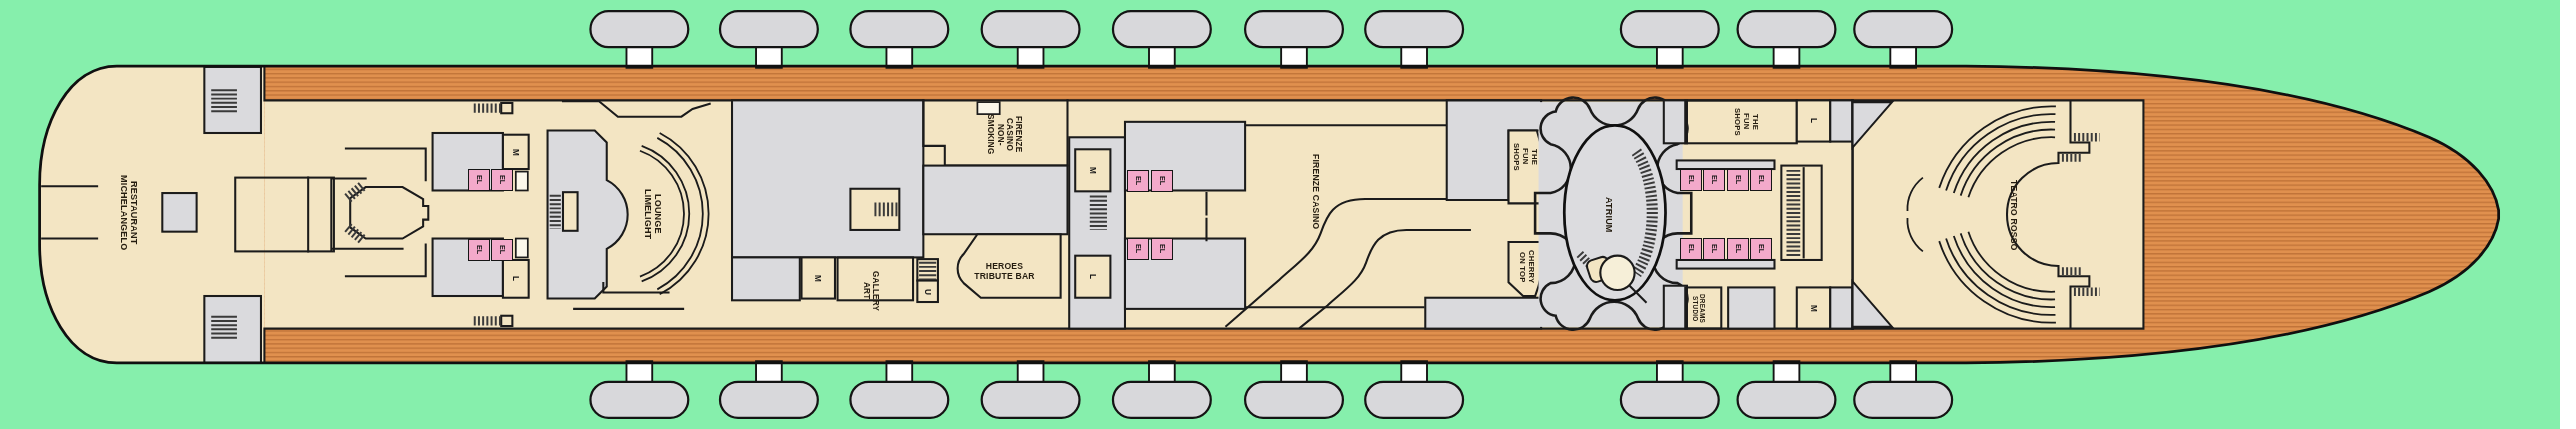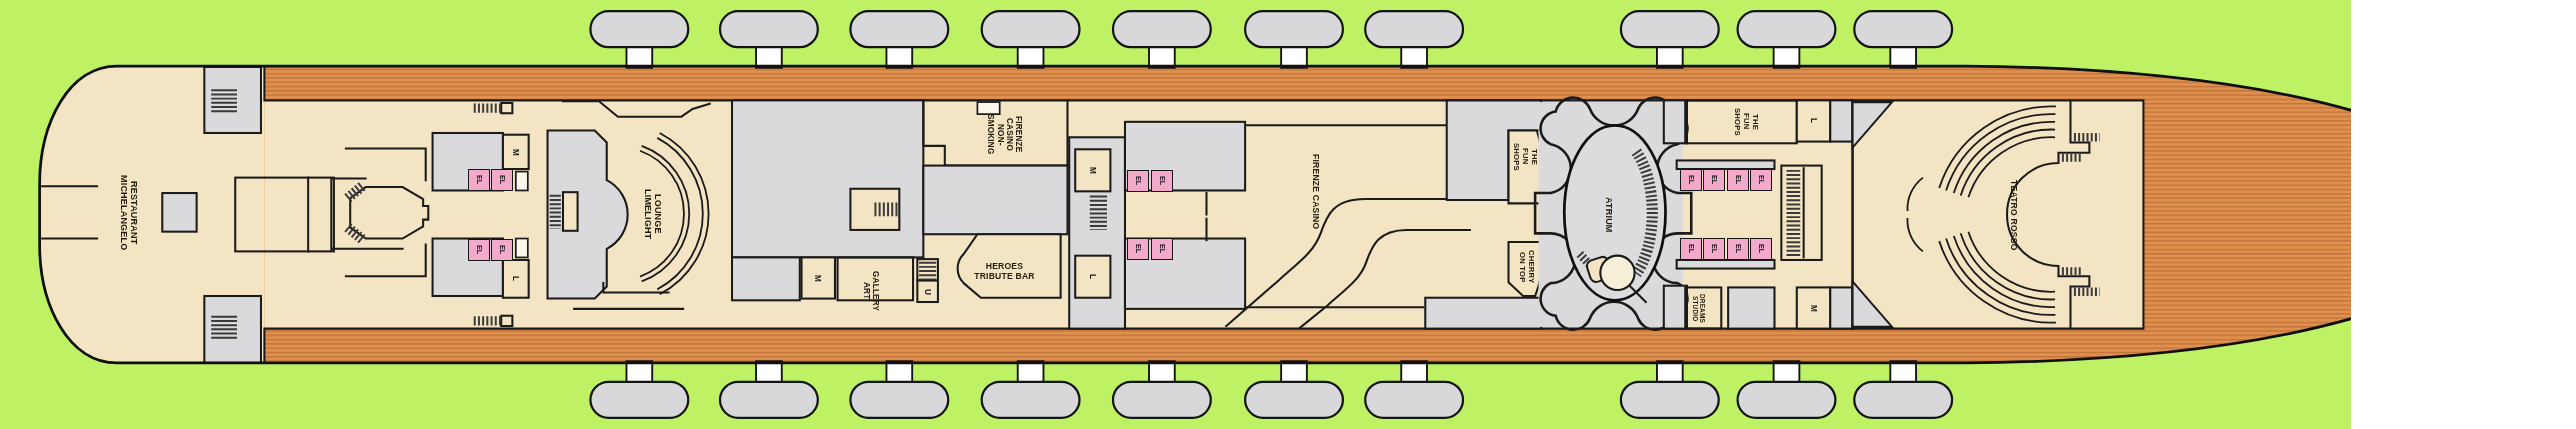--- a/index.html
+++ b/index.html
@@ -1,16 +1,16 @@
 <!DOCTYPE html>
 <html style="font-size:13.7px"><head>
 <meta charset="utf-8">
 <style>
   html,body{margin:0;padding:0;background:#fff;}
-  #plan{position:relative;width:2351px;height:429px;background:#bef264;overflow:hidden;}
+  #plan{position:relative;width:2560px;height:429px;background:#86efac;overflow:hidden;}
   #plan svg{position:absolute;left:0;top:0;}
   .wall{fill:none;stroke:#1b1b1b;stroke-width:2.4;stroke-linecap:square;}
   .wall3{fill:none;stroke:#1b1b1b;stroke-width:3;stroke-linecap:square;}
   .gray{fill:#DADADD;stroke:#1b1b1b;stroke-width:2.4;}
   .grayf{fill:#DADADD;}
   .beigeS{fill:#F3E5C3;stroke:#1b1b1b;stroke-width:2.4;}
   .white{fill:#FBF7EA;stroke:#1b1b1b;stroke-width:2;}
   .dash{fill:none;stroke:#3a3a3a;stroke-dasharray:2.3 2.6;}
   .arc{fill:none;stroke:#1b1b1b;stroke-width:2.1;}
   .boat{fill:#D8D8DB;stroke:#141414;stroke-width:2.6;}

